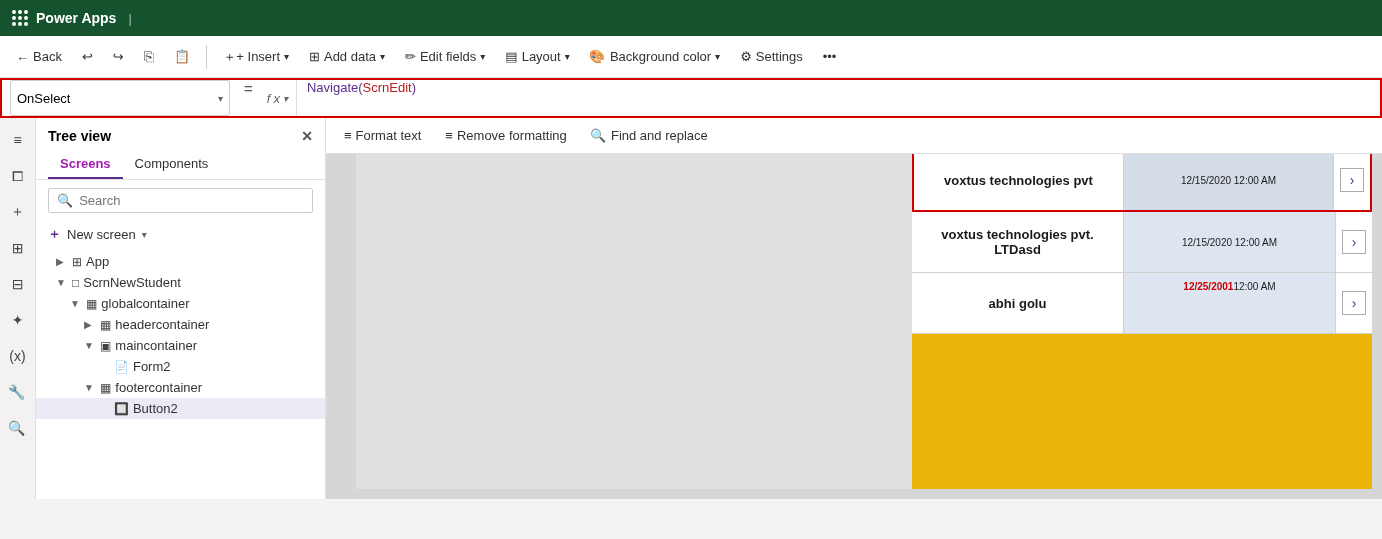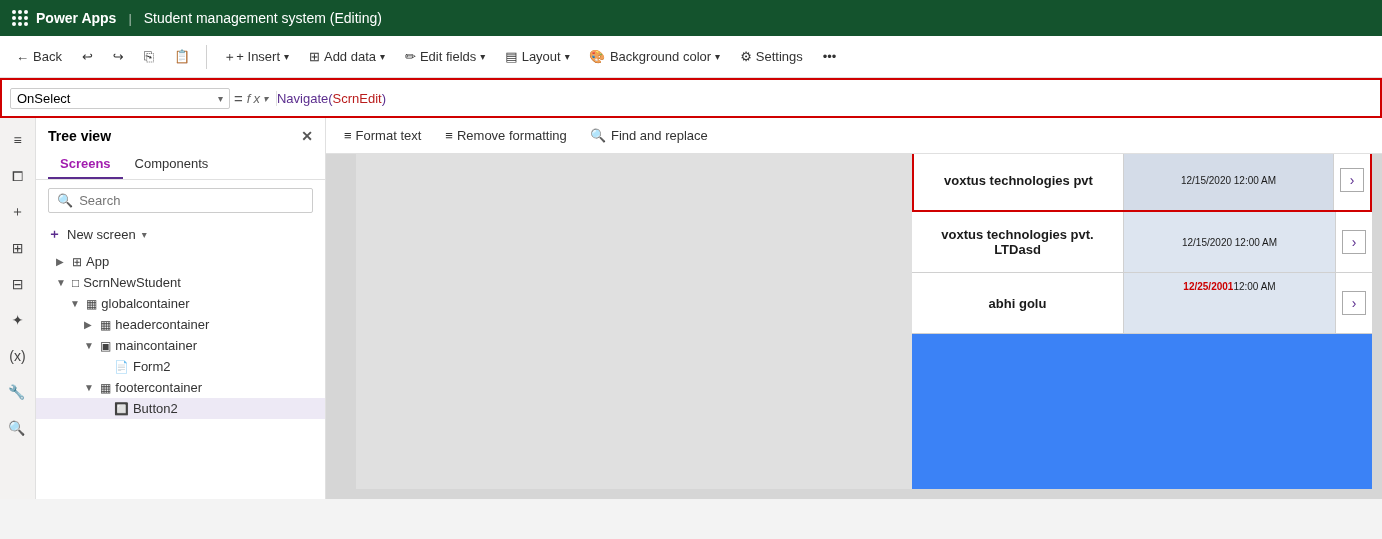--- a/index.html
+++ b/index.html
@@ -42,24 +42,23 @@
       font-size: 13px;
       border-radius: 3px;
     }
     .toolbar-sep { width: 1px; height: 24px; background: #d0d0d0; margin: 0 4px; }
 
     
     .formula-bar {
       background: white;
       height: 40px;
       display: flex;
-      align-items: center;
-      padding: 16px 8px;
+      padding: 0 8px;
       border: 2px solid #d00000;
-      gap: 0;
+      gap: 10px;
     }
     .formula-select {
       display: flex;
       align-items: center;
       border: 1px solid #ccc;
       border-radius: 2px;
       padding: 2px 6px;
       min-width: 220px;
       background: white;
       font-size: 13px;
@@ -225,21 +224,21 @@
       background: #e8e8e8;
     }
 
     
     .data-grid {
       position: absolute;
       top: 0;
       right: 0;
       width: 460px;
       bottom: 0;
-      background: #3b82f6;
+      background: #eab308;
     }
     .grid-header-row {
       background: #5c2d91;
       height: 30px;
       display: flex;
       align-items: center;
     }
     .grid-col-header {
       color: white;
       font-size: 12px;
@@ -319,21 +318,20 @@
       <span></span>
         <span></span>
         <span></span>
       <span></span>
         <span></span>
         <span></span>
     </div>
   </div>
   <span style="font-weight:600;font-size:14px;">Power Apps</span>
   <span style="color:rgba(255,255,255,0.6);margin:0 4px;">|</span>
-  <span style="font-size:14px;">Student management system (Editing)</span>
 </div>
 
 <div class="toolbar">
   <button class="toolbar-btn">
     <span>←</span>
     <span>Back</span>
   </button>
   <button class="toolbar-btn">
     <span>↩</span>
   </button>

